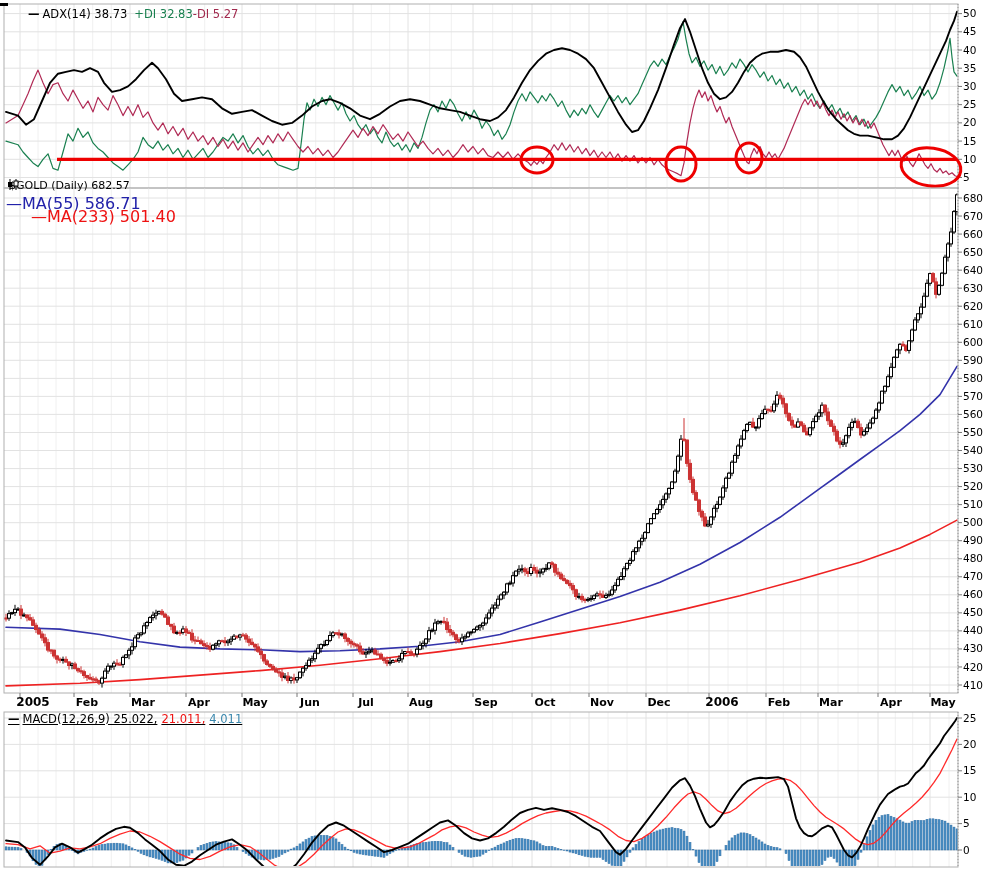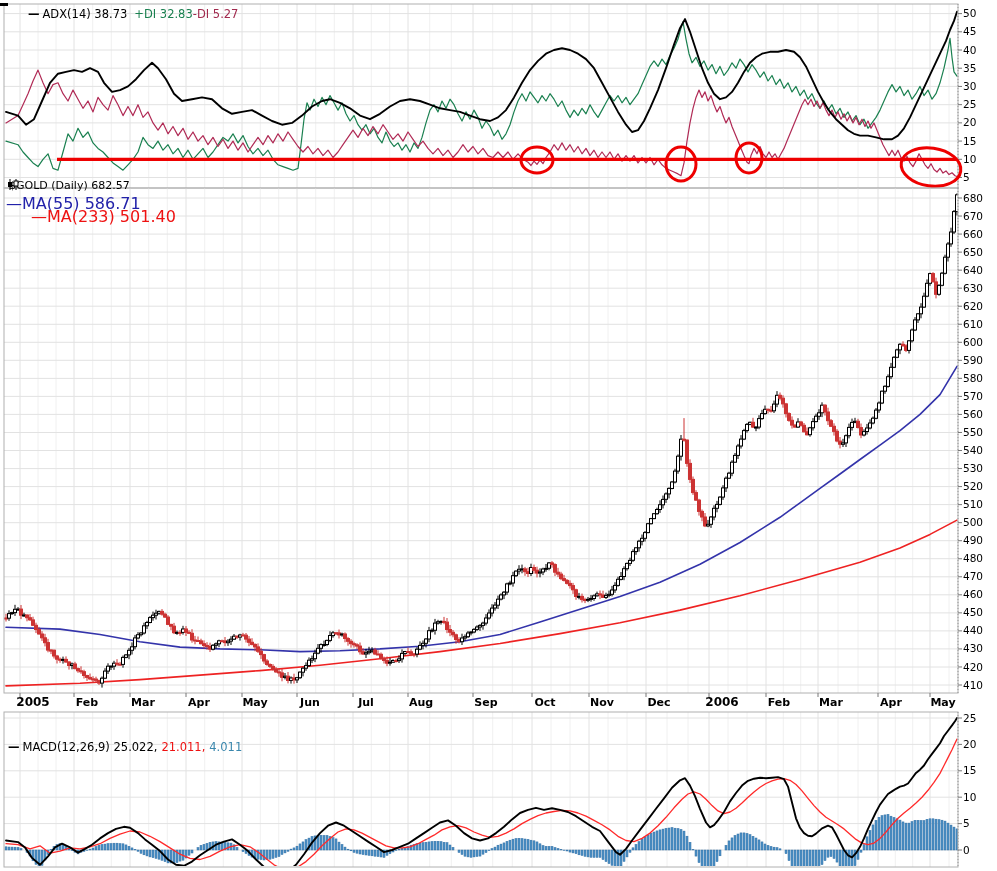--- a/index.html
+++ b/index.html
@@ -1342,16 +1342,16 @@
           <rect x="8" y="2" width="4" height="5" fill="#fff" stroke="#000"></rect>
         </svg></span><span>$GOLD (Daily) 682.57</span>
   </div>
   <div class="lg-row c-ma55" style="left:6px;top:194px;">
     <span class="dash">—</span><span>MA(55) 586.71</span>
   </div>
   <div class="lg-row c-ma233" style="left:6px;top:207px;">
     <span class="dash">—</span><span>MA(233) 501.40</span>
   </div>
 
-  <div class="legend" style="left:8px;top:740px;">
+  <div class="legend" style="left:8px;top:712px;text-decoration:underline;">
     <span class="dash">—</span><span>MACD(12,26,9) 25.022,</span><span class="c-sig">21.011,</span><span class="c-hist">4.011</span>
   </div>
 </div>
 
 </body></html>

